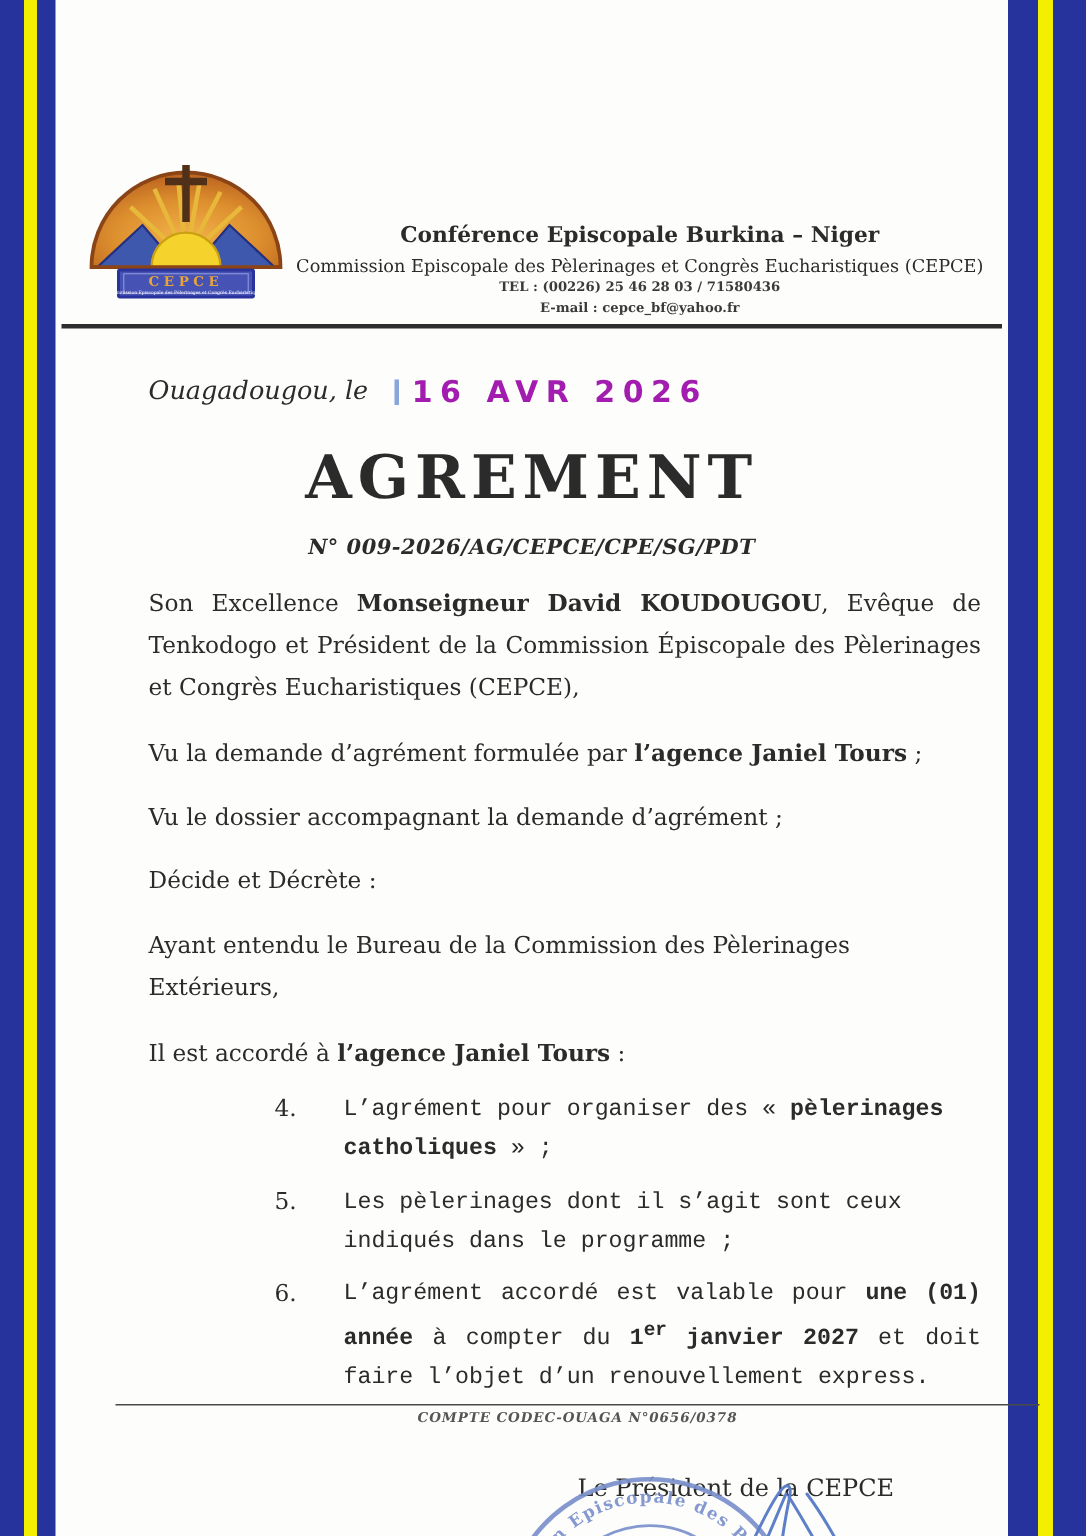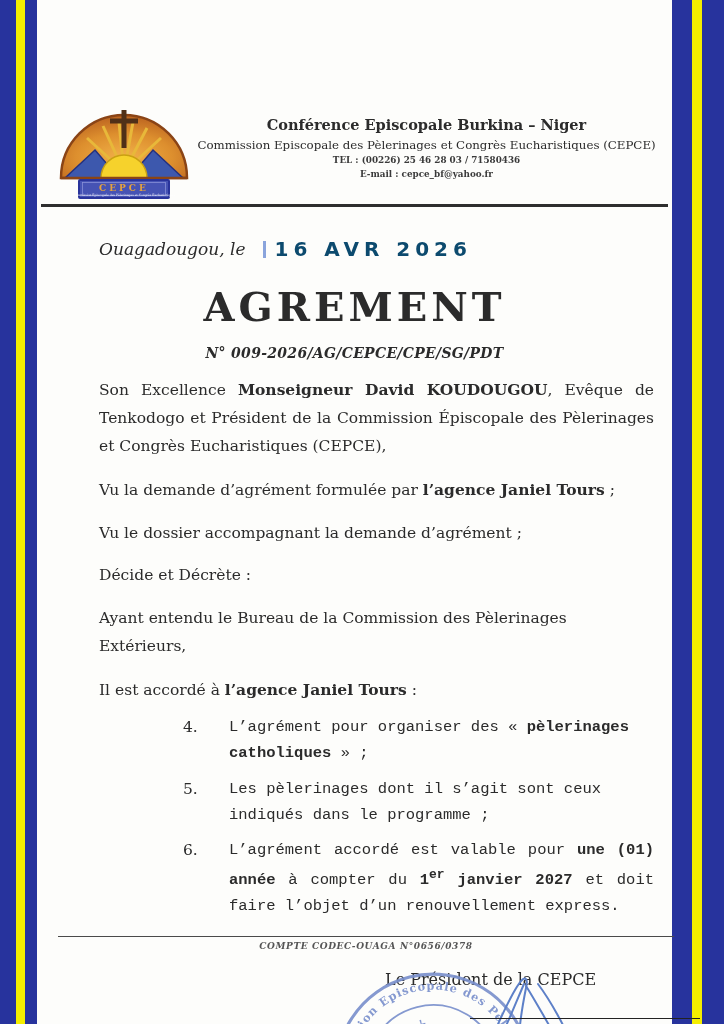--- a/index.html
+++ b/index.html
@@ -21,31 +21,31 @@
     position:absolute; right:0; top:0; bottom:0; width:52px;
     background:linear-gradient(to right,#27339d 0 20px,#f4ee00 20px 30px,#27339d 30px 52px);
   }
 
   .content { position:absolute; left:37px; top:0; width:635px; height:1024px; }
 
   
   .letterhead { display:flex; padding:100px 14px 0 16px; }
   .logo-svg { width:142px; height:100px; flex:none; }
   .lh-text { flex:1; text-align:center; padding-top:16px; line-height:1.3; }
-  .org { font-weight:bold; font-size:14.5px; }
+  .org { font-weight:bold; font-size:14.5px;margin-top:32px; }
   .commission { font-size:11.8px; margin-top:3px; }
   .addr { font-size:8.8px; font-weight:bold; margin-top:2px; color:#3a3a3a; }
   .header-rule { border:none; border-top:3px solid #2e2e2e; margin:4px 4px 0 4px; }
 
   
   .date-line { margin:30px 0 0 62px; display:flex; align-items:center; }
   .place { font-style:italic; font-size:17px; }
   .tick { width:3px; height:17px; background:#8aa4dc; margin-left:18px; margin-right:8px; }
   .date-stamp {
-    color:#0c4a6e; font-family:"DejaVu Sans", sans-serif;
+    color:#a21caf; font-family:"DejaVu Sans", sans-serif;
     font-weight:bold; font-size:20px; letter-spacing:5px; white-space:nowrap;
   }
 
   
   .title-block { text-align:center; margin-top:24px; }
   .doc-title { font-size:40px; font-weight:bold; letter-spacing:4px; margin:16px; line-height:1.1; }
   .doc-ref { font-weight:bold; font-style:italic; font-size:14px; margin-top:3px; letter-spacing:0.3px; }
 
   
   .para { font-size:15.5px; line-height:1.8; margin:15px 18px 0 62px; }
@@ -59,21 +59,21 @@
 
   
   .signature { position:relative; margin-top:32px; height:215px; }
   .sig-title { position:absolute; left:348px; top:6px; font-weight:normal; font-size:16px; white-space:nowrap;margin-top:12px; }
   .stamp-wrap { position:absolute; left:293px; top:16px; width:206px; height:206px; transform:rotate(-14deg); opacity:0.92; }
   .stamp-svg { width:206px; height:206px; }
   .sig-scribble { position:absolute; left:425px; top:18px; width:150px; height:110px; }
   .sig-line { position:absolute; left:433px; top:66px; width:230px; border-top:1.6px solid #222; }
 
   
-  .footer { position:absolute; left:21px; top:936px; width:616px; text-align:center; }
+  .footer { position:absolute; left:40px; top:936px; width:616px; text-align:center; }
   .footer-rule { border:none; border-top:1.5px solid #4a4a4a; margin:0; }
   .account { font-size:9px; font-weight:bold; font-style:italic; color:#555; margin-top:4px; letter-spacing:0.6px; }
 </style>
 </head>
 <body>
 
 <div class="page">
   <div class="border-left"></div>
   <div class="border-right"></div>
 

